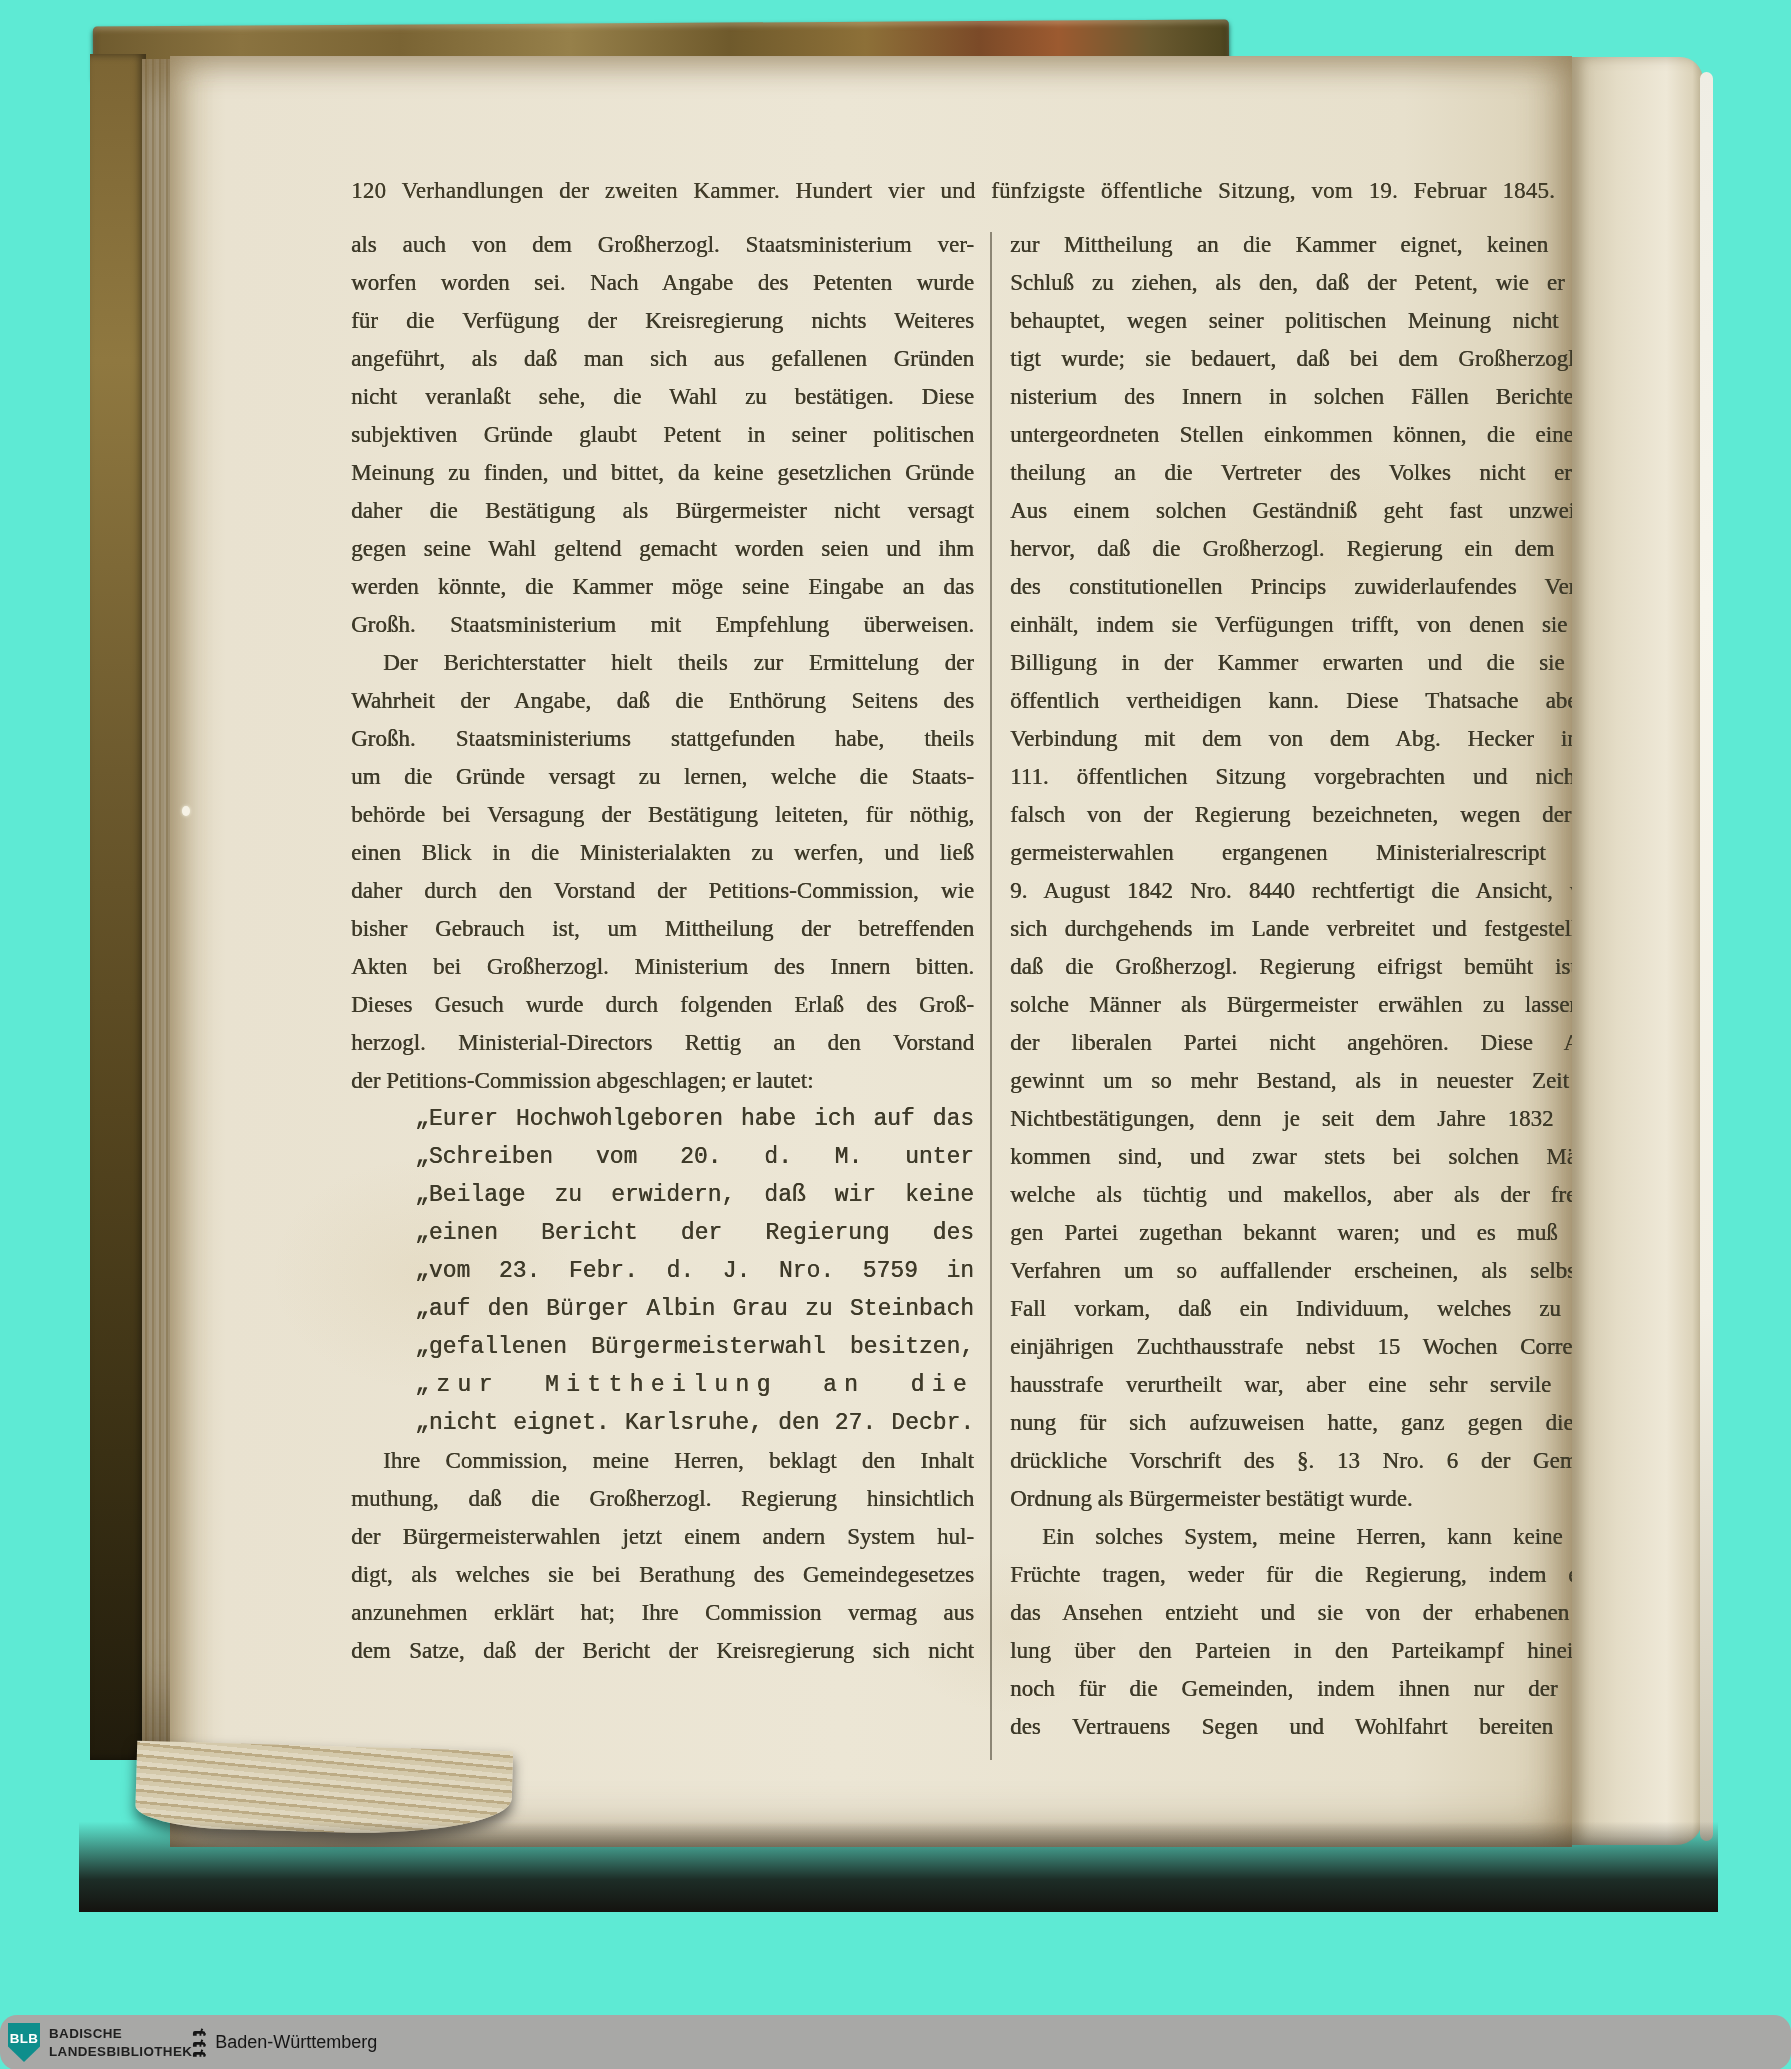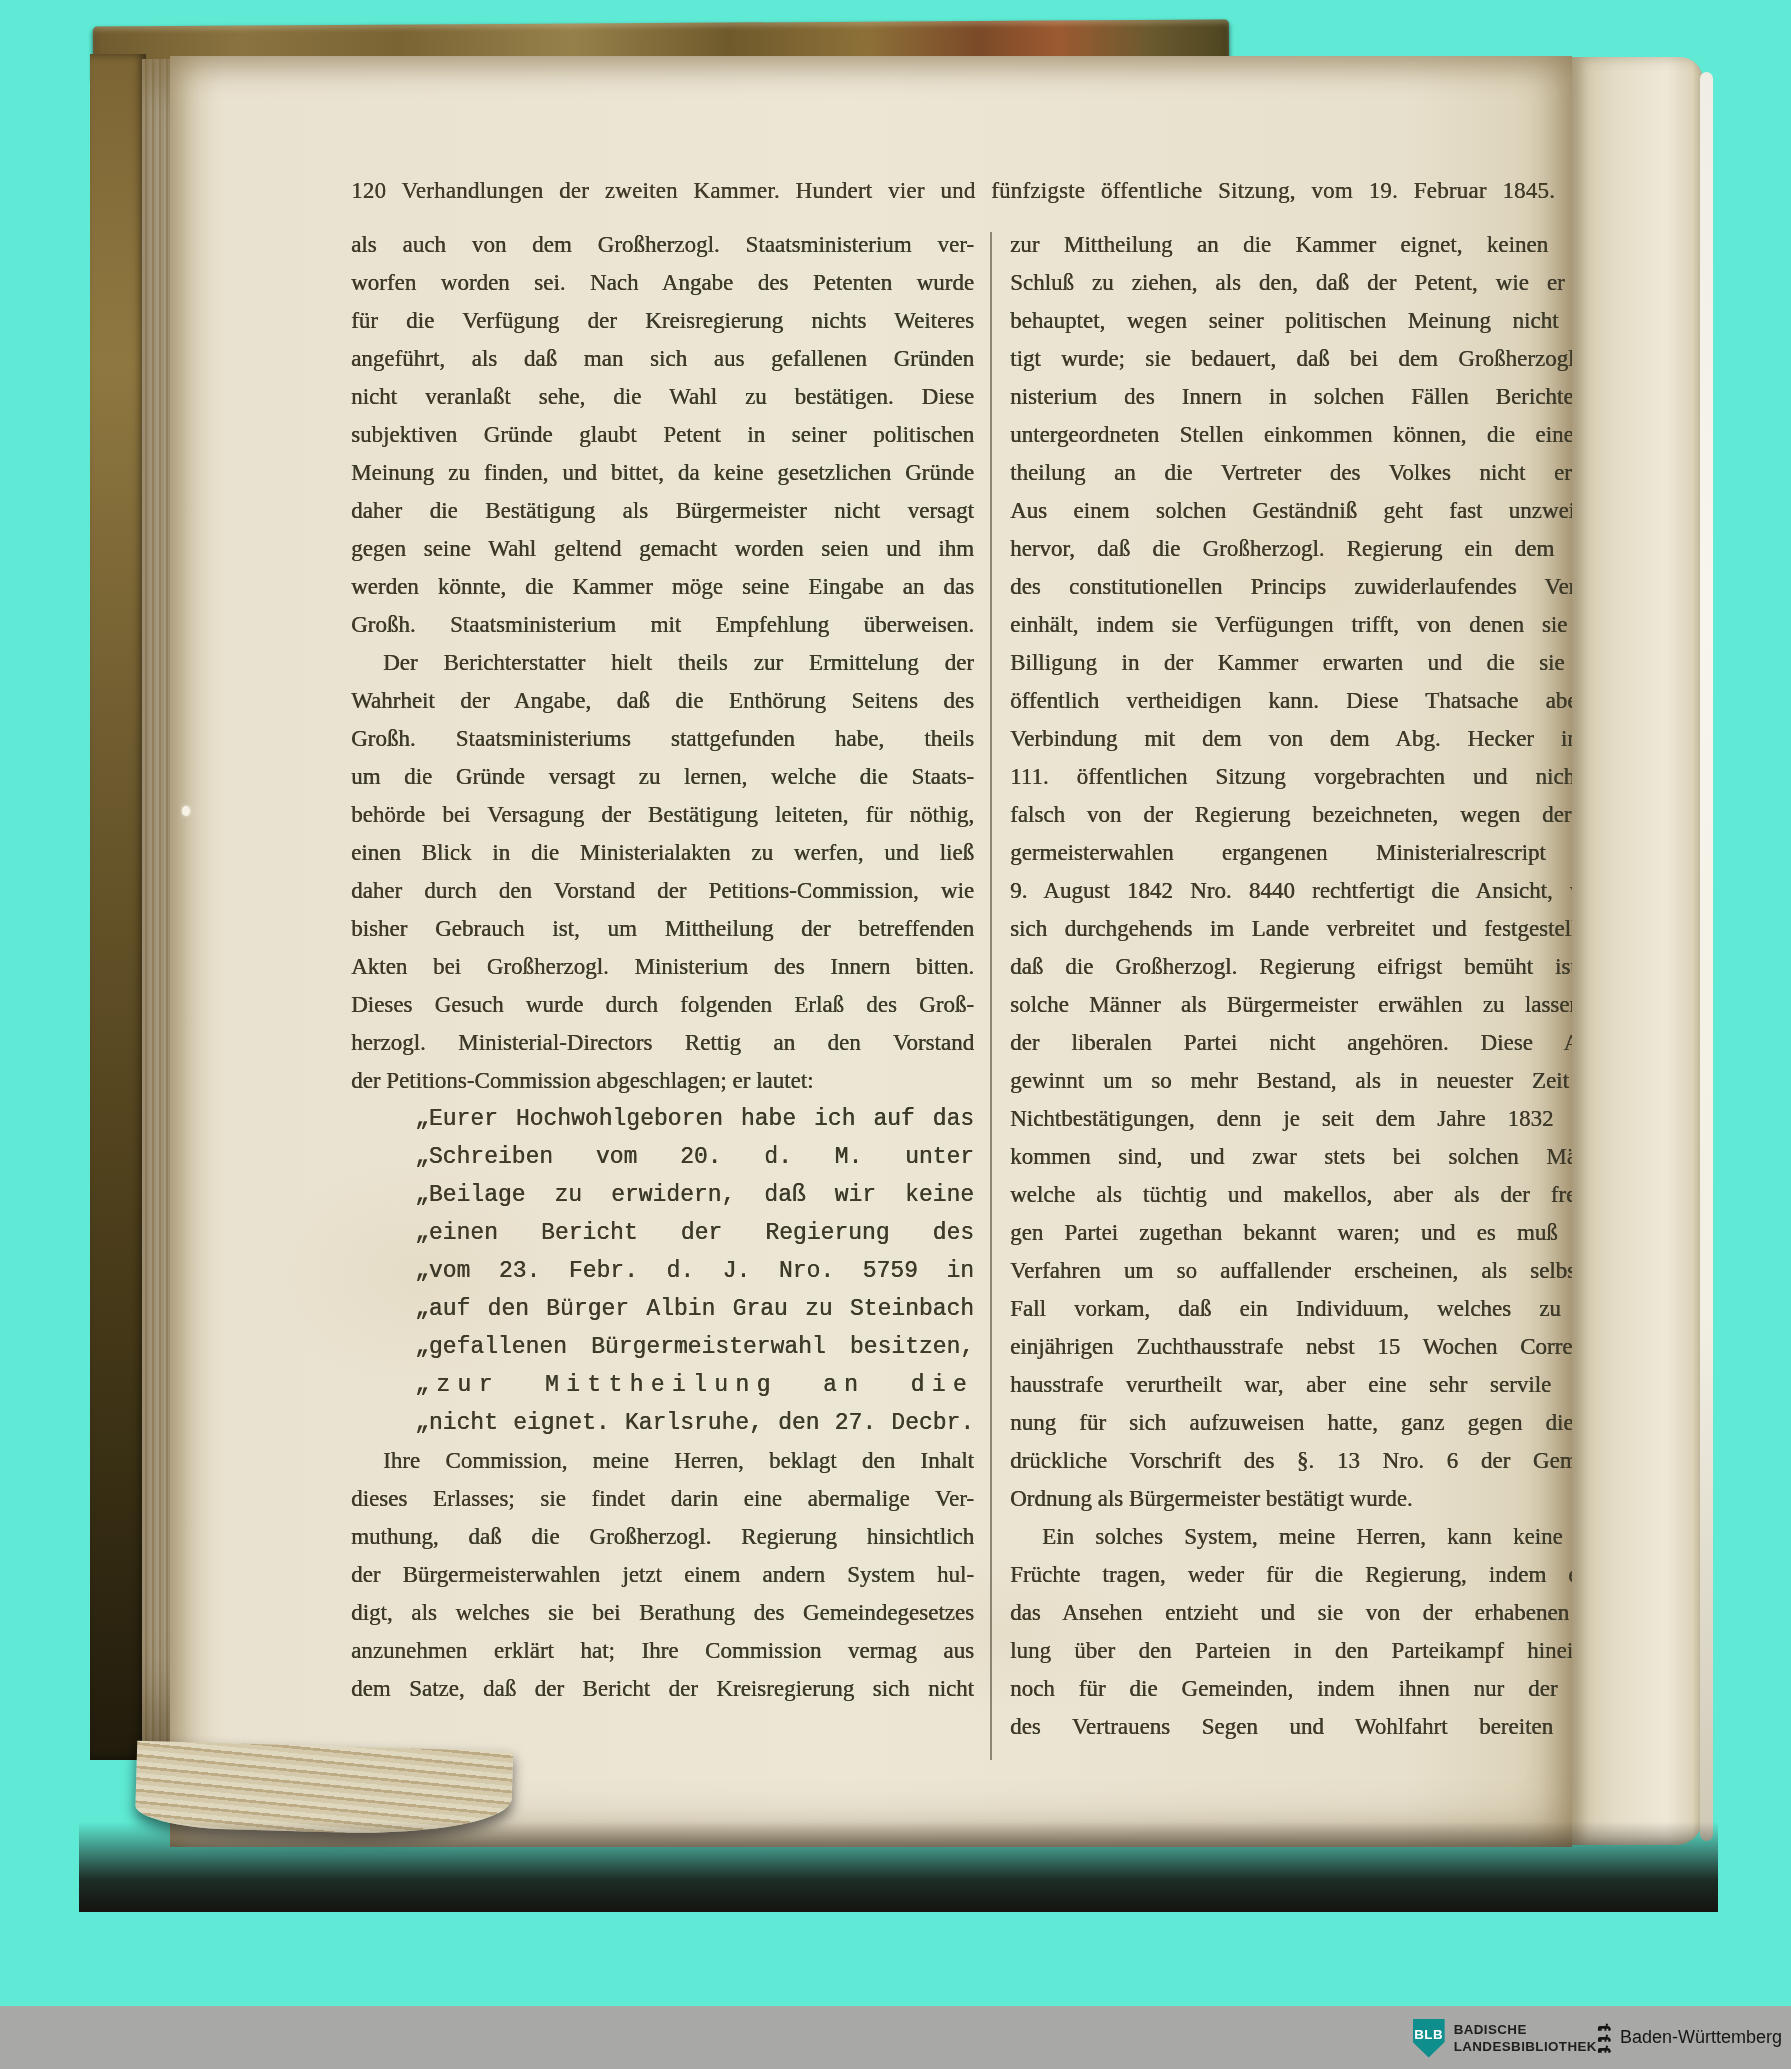--- a/index.html
+++ b/index.html
@@ -53,23 +53,23 @@
   .col-left{left:181px;}
   .col-right{left:840px;width:625px;}
   .divider{position:absolute;left:820px;top:176px;width:1.8px;height:1528px;background:rgba(62,56,40,.55);}
   .tl{text-align:justify;text-align-last:justify;height:38px;overflow:hidden;}
   .f-i{text-indent:32px;}
   .f-q{margin-left:64px;font-family:Liberation Mono, monospace;}
   .f-e{text-align-last:left;}
   .f-s{letter-spacing:.32em;}
 
   
-  .footer{position:absolute;left:0;bottom:0;width:1791px;height:64px;background:#a8a8a6;
-    display:flex;align-items:center;justify-content:flex-end;
-    font-family:"Liberation Sans","DejaVu Sans",sans-serif;}
+  .footer{position:absolute;left:0;bottom:0;width:1791px;height:55px;background:#a8a8a6;
+    display:flex;align-items:center;justify-content:flex-start;
+    font-family:"Liberation Sans","DejaVu Sans",sans-serif;border-radius:17px;}
   .f-left{display:flex;align-items:center;margin-left:8px;}
   .blb-shield{width:32px;height:39px;background:var(--blb_teal,#0e8e8c);
     clip-path:polygon(0 0,100% 0,100% 60%,50% 100%,0 60%);
     display:flex;align-items:flex-start;justify-content:center;}
   .blb-shield span{color:#fff;font-weight:bold;font-size:13.4px;margin-top:8px;letter-spacing:0.4px;}
   .lib-name{margin-left:9px;color:#1f1f1f;font-weight:bold;font-size:13.4px;line-height:1.3;letter-spacing:0.4px;}
   .f-right{display:flex;align-items:center;margin-right:9px;}
   .lions{display:flex;flex-direction:column;gap:0.9px;margin-right:8px;}
   .lions svg{display:block;}
   .bw-label{color:#161616;font-size:18px;}
@@ -112,21 +112,20 @@
         <div class="tl f-q">„Eurer Hochwohlgeboren habe ich auf das gefällige</div>
         <div class="tl f-q">„Schreiben vom 20. d. M. unter Rückanschluß der</div>
         <div class="tl f-q">„Beilage zu erwidern, daß wir keine Akten, als</div>
         <div class="tl f-q">„einen Bericht der Regierung des Mittelrheinkreises</div>
         <div class="tl f-q">„vom 23. Febr. d. J. Nro. 5759 in Betreff der</div>
         <div class="tl f-q">„auf den Bürger Albin Grau zu Steinbach</div>
         <div class="tl f-q">„gefallenen Bürgermeisterwahl besitzen, der aber</div>
         <div class="tl f-q f-s">„zur Mittheilung an die Kammer sich</div>
         <div class="tl f-q">„nicht eignet.  Karlsruhe, den 27. Decbr. 1844.“</div>
         <div class="tl f-i">Ihre Commission, meine Herren, beklagt den Inhalt</div>
-        <div class="tl">dieses Erlasses; sie findet darin eine abermalige Ver-</div>
         <div class="tl">muthung, daß die Großherzogl. Regierung hinsichtlich</div>
         <div class="tl">der Bürgermeisterwahlen jetzt einem andern System hul-</div>
         <div class="tl">digt, als welches sie bei Berathung des Gemeindegesetzes</div>
         <div class="tl">anzunehmen erklärt hat; Ihre Commission vermag aus</div>
         <div class="tl">dem Satze, daß der Bericht der Kreisregierung sich nicht</div>
       </div>
     <div class="divider"></div>
     <div class="col col-right">
         <div class="tl">zur Mittheilung an die Kammer eignet, keinen andern</div>
         <div class="tl">Schluß zu ziehen, als den, daß der Petent, wie er selbst</div>

